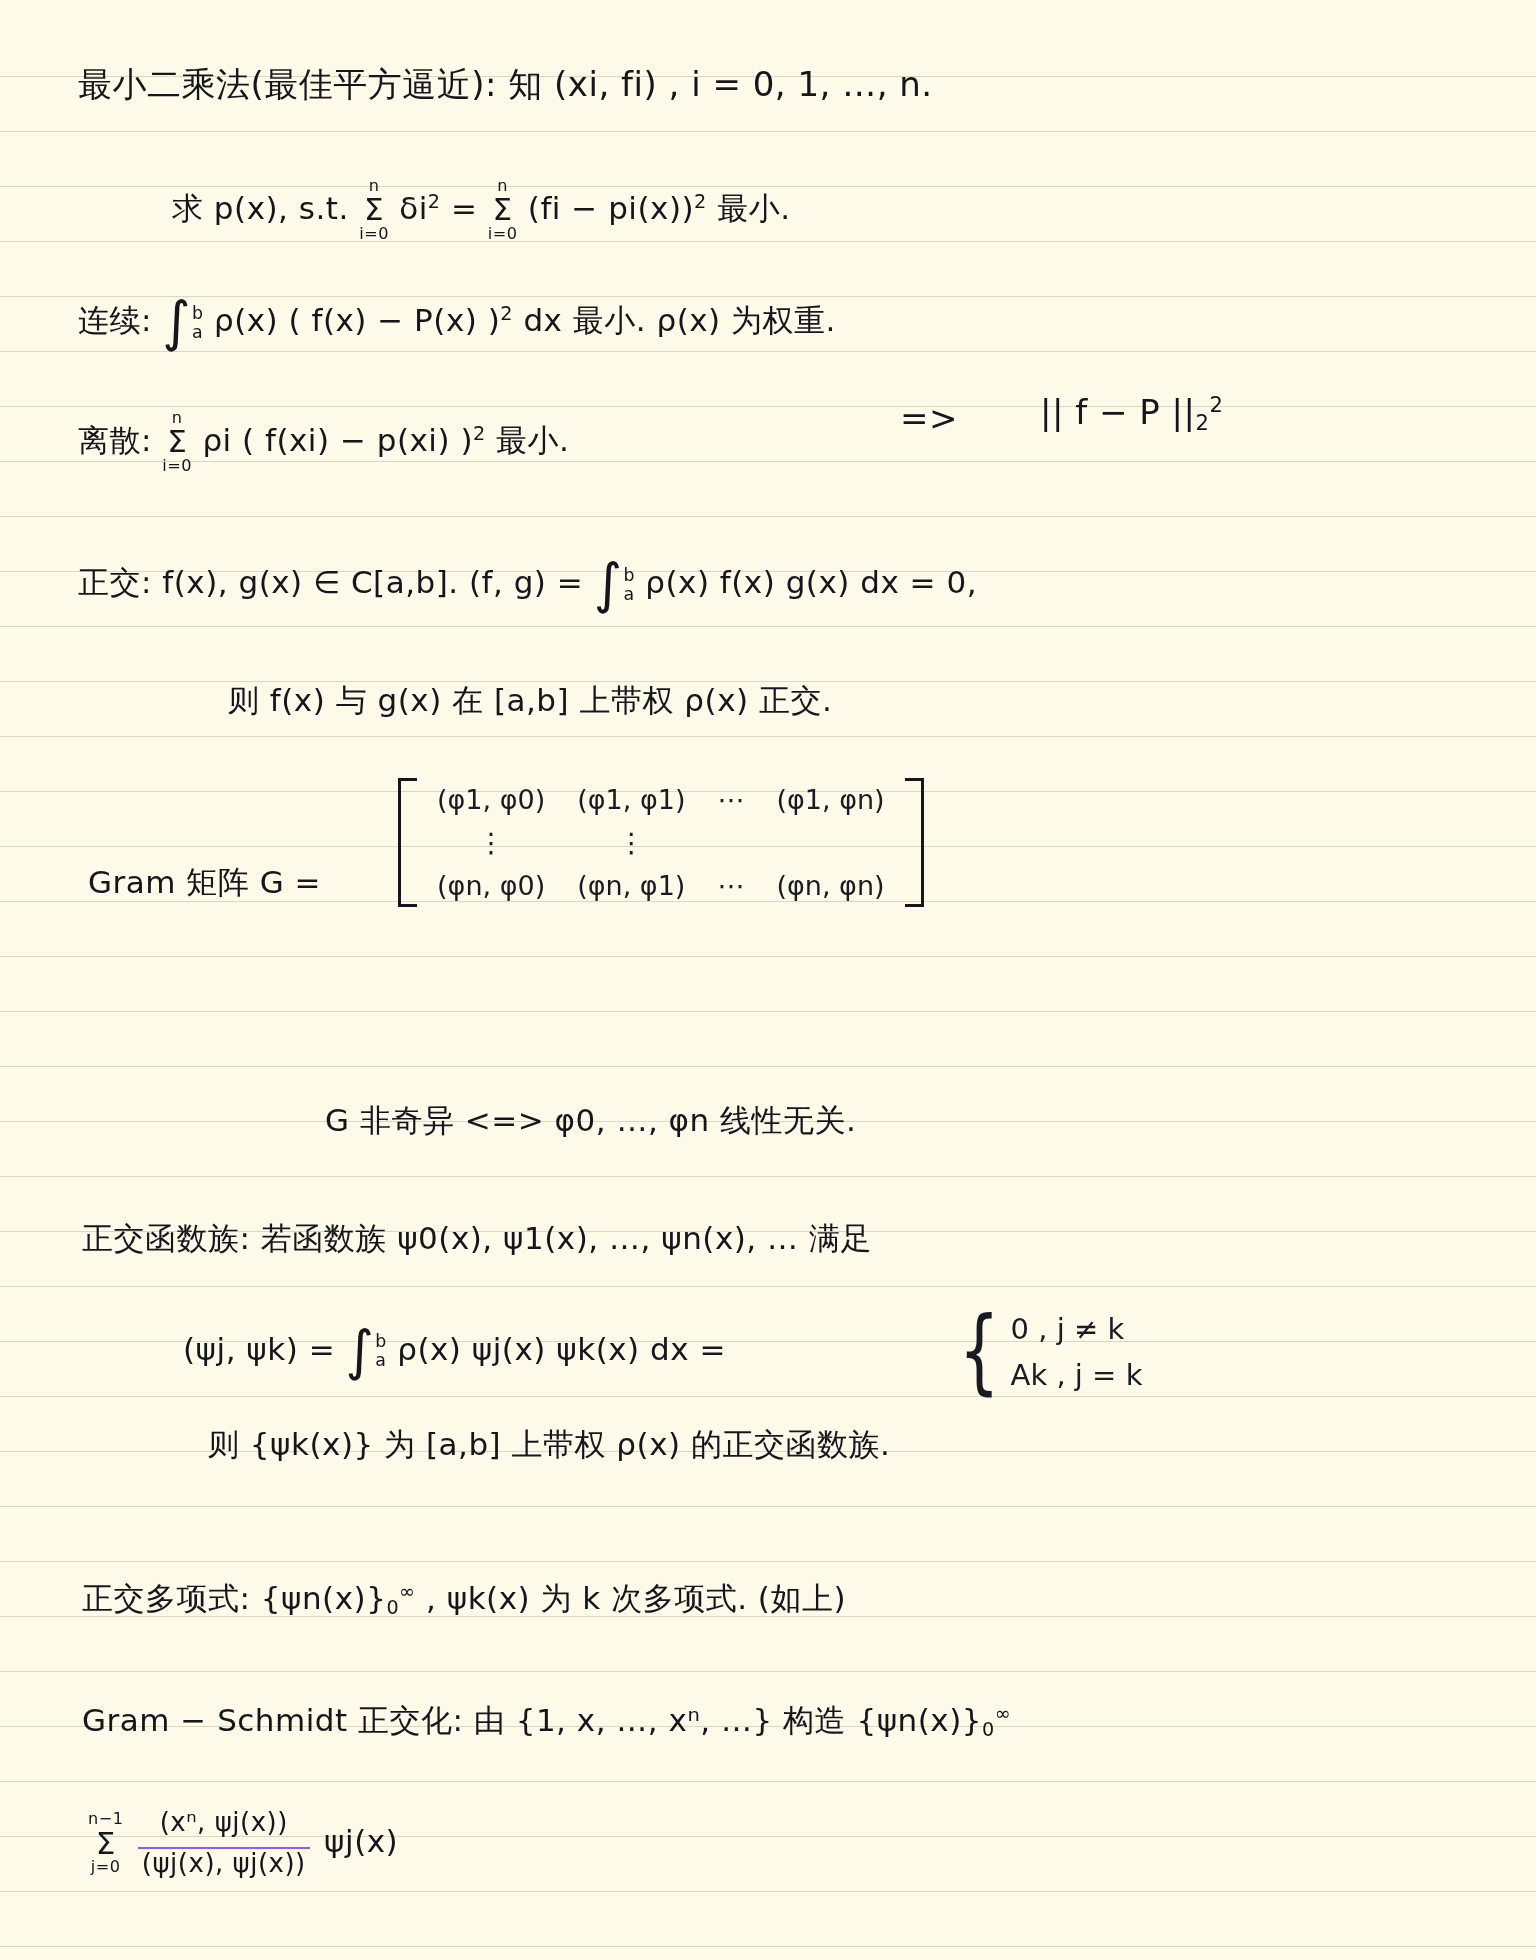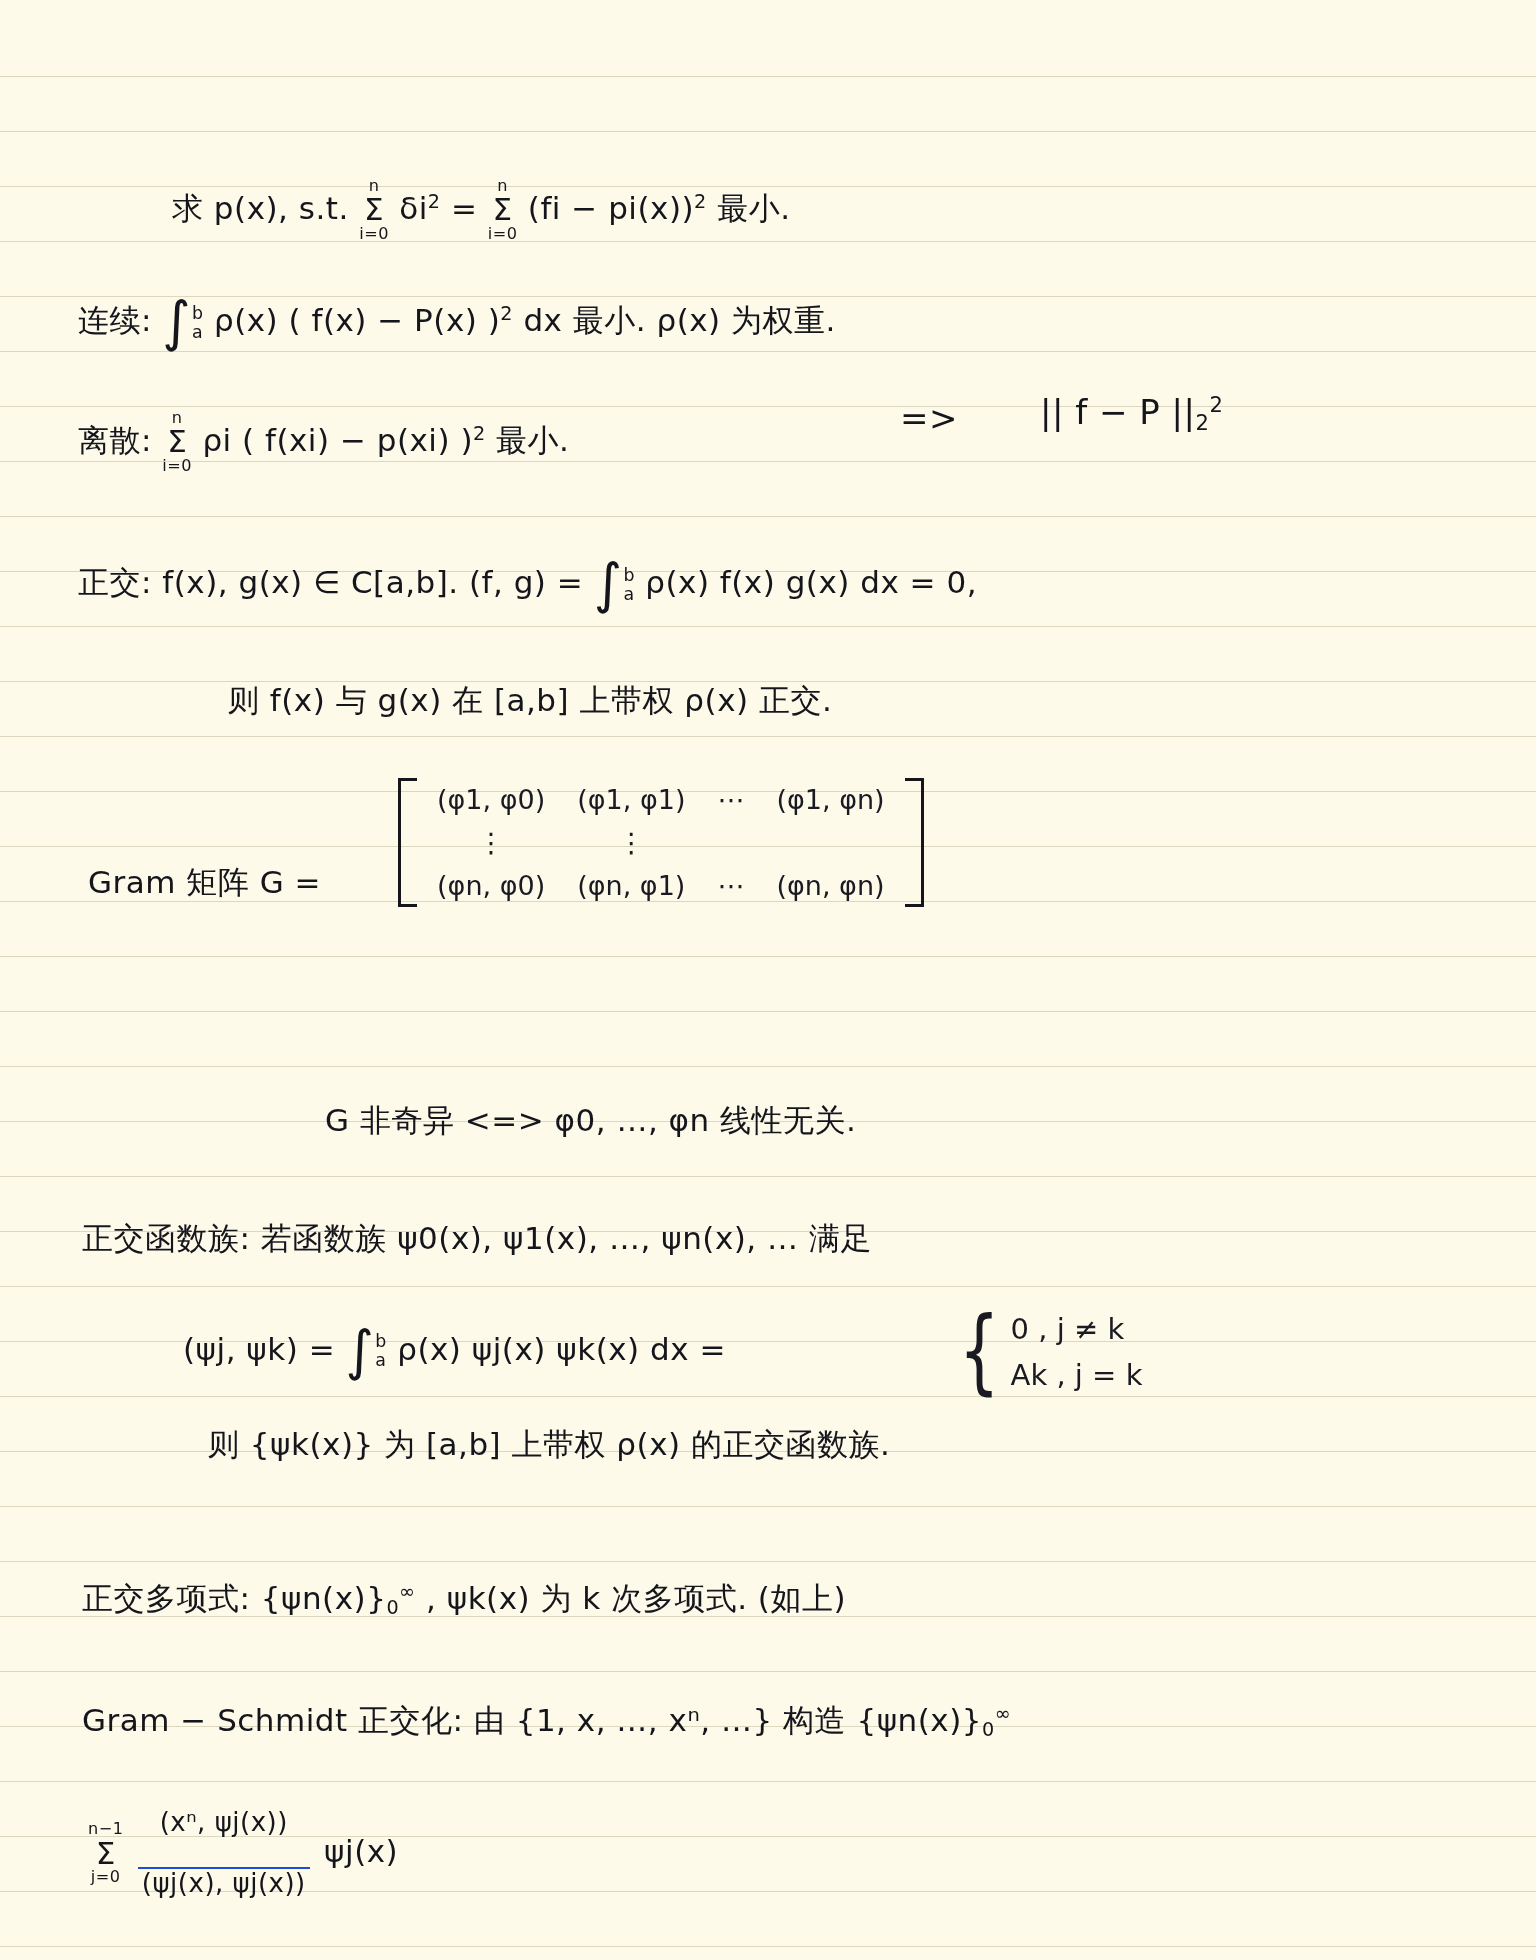--- a/index.html
+++ b/index.html
@@ -66,21 +66,21 @@
   .frac {
     display: inline-flex;
     flex-direction: column;
     align-items: center;
     vertical-align: middle;
     line-height: 1.15;
     margin: 0 4px;
     gap: 9px;
   }
   .frac .num { padding: 0 4px; }
-  .frac .den { padding: 0 4px; border-top: 2px solid #1d4ed8; margin-top: 20px; }
+  .frac .den { padding: 0 4px; border-top: 2px solid #8b5cf6; }
 
   .intg {
     display: inline-flex;
     align-items: center;
     vertical-align: middle;
   }
   .intg .sym { font-size: 1.75em; line-height: 0.78; }
   .intg .lims {
     display: inline-flex;
     flex-direction: column;
@@ -131,20 +131,21 @@
     font-size: 29px;
   }
 </style>
 </head>
 <body>
 
 <div id="page">
   <div id="rules"></div>
   <div id="ink">
 
+    <div class="ln hand s34" style="left:78px; top:62px;">最小二乘法(最佳平方逼近): 知 (xi, fi) , i = 0, 1, …, n.</div>
 
     <div class="ln hand s31" style="left:172px; top:178px;">
       <span>求 p(x), s.t.</span>
       <span class="stack">
         <span class="top">n</span>
         <span class="mid">Σ</span>
         <span class="bot">i=0</span>
       </span>
       <span>δi</span><sup>2</sup>
       <span>=</span>

